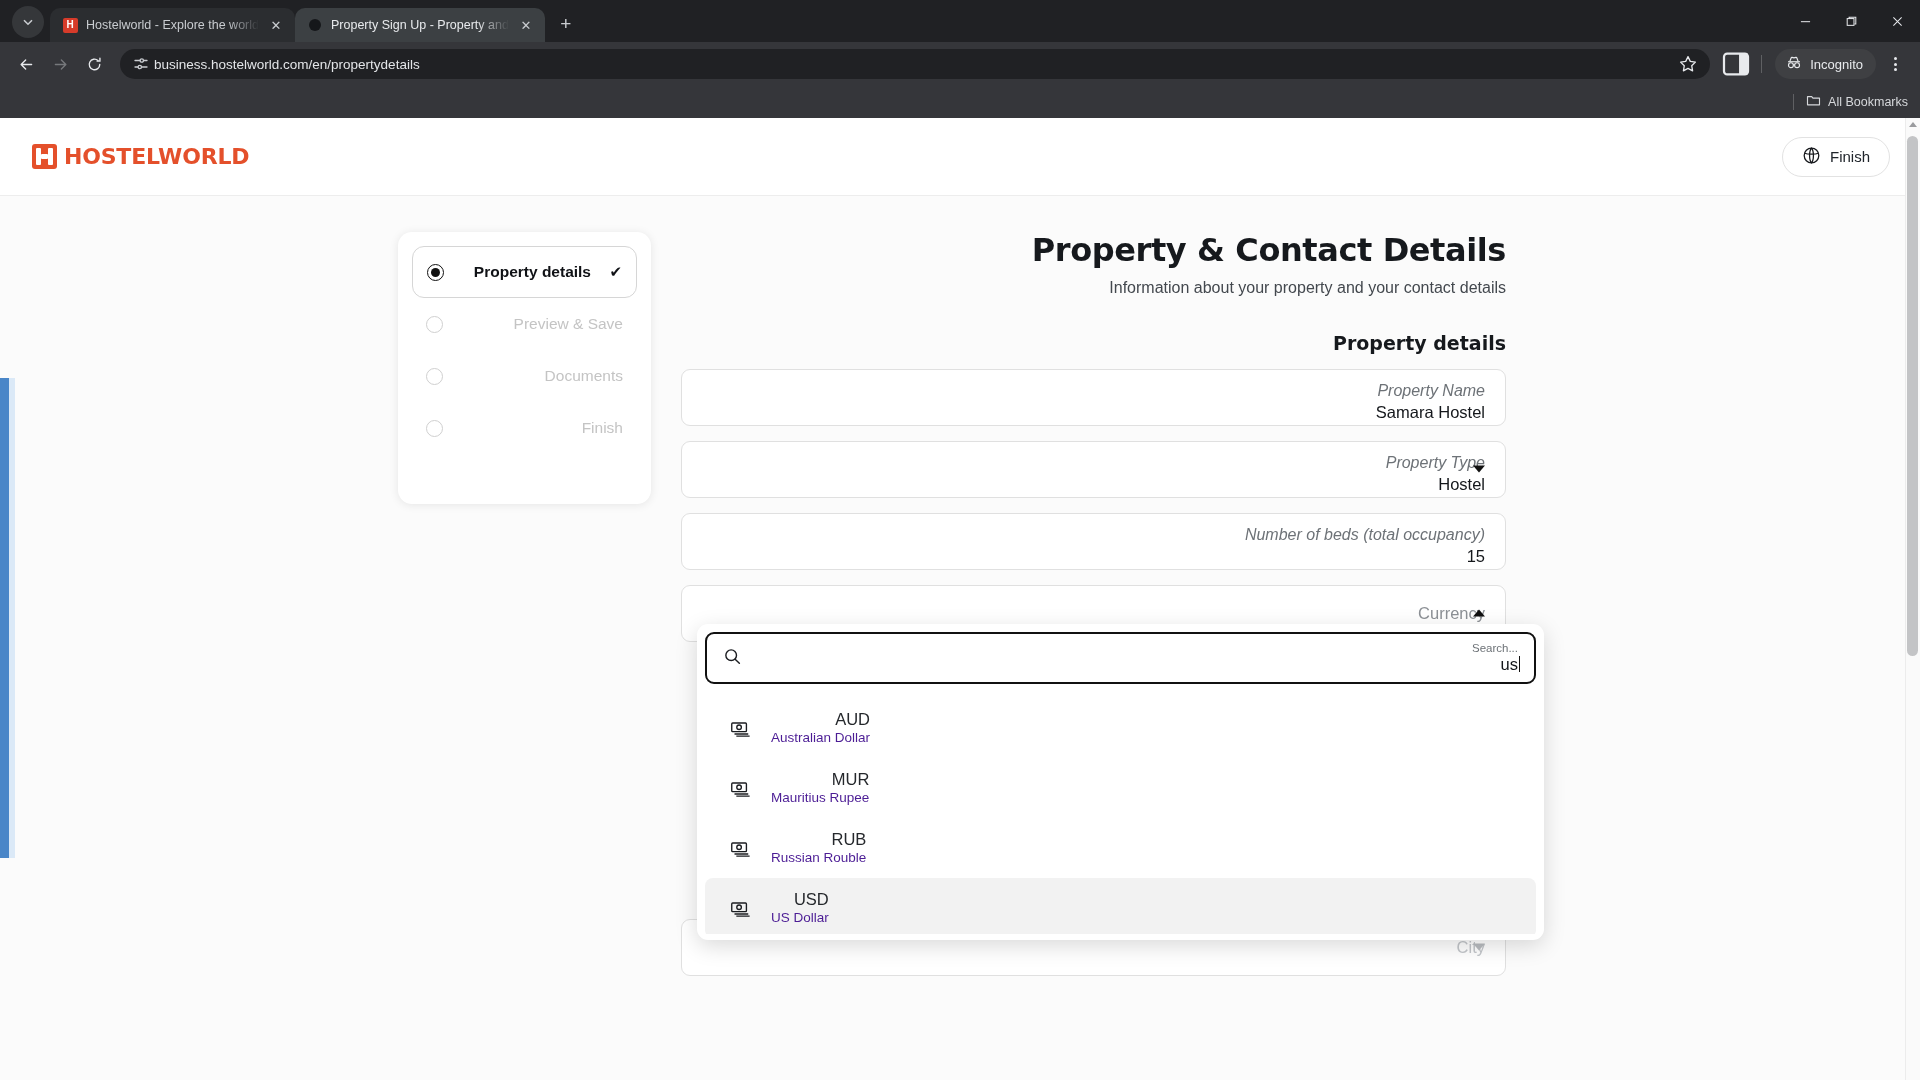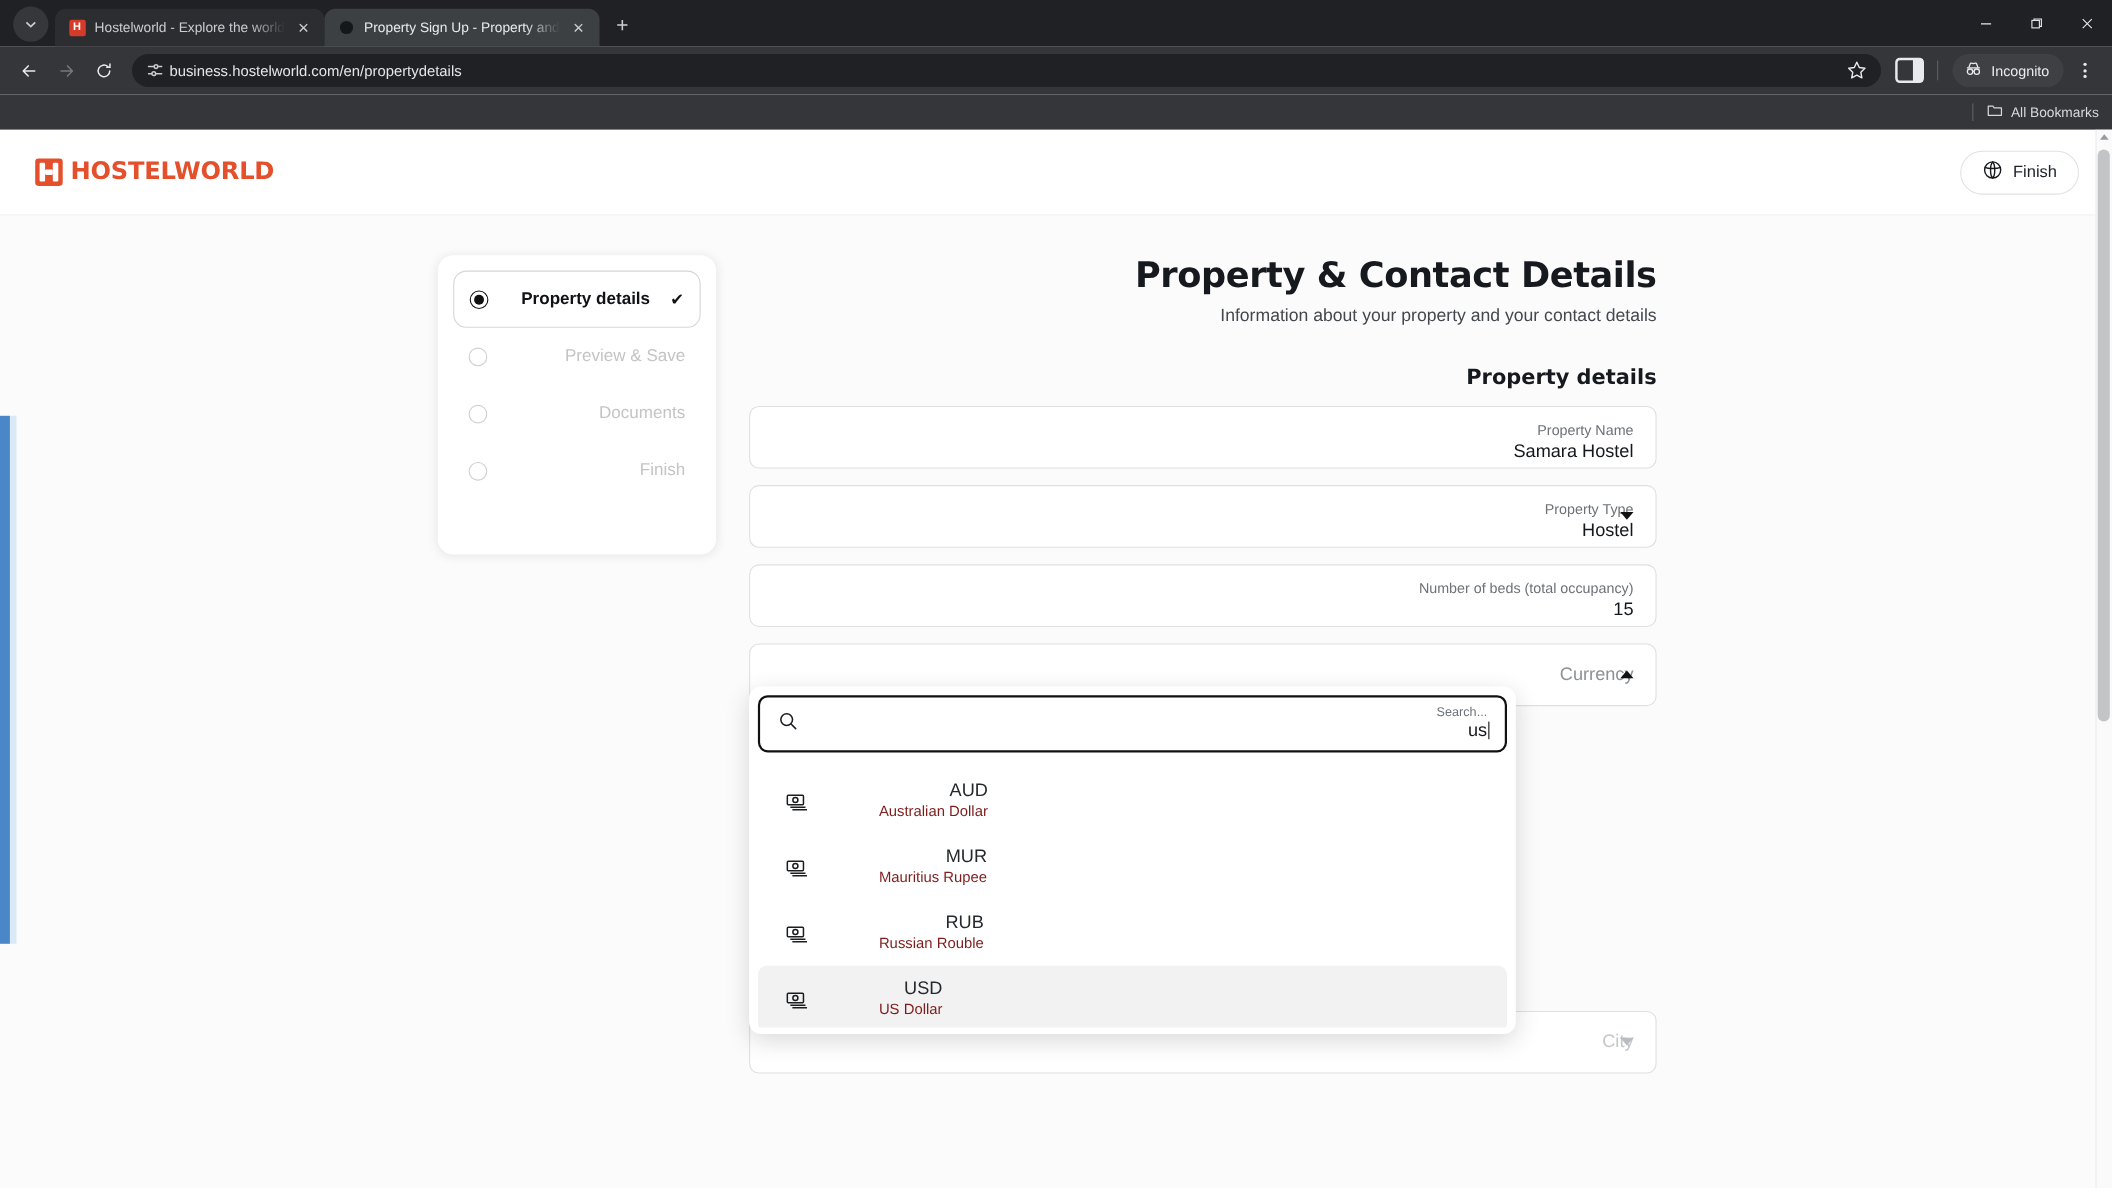--- a/index.html
+++ b/index.html
@@ -181,38 +181,38 @@
     font-size: 19px; font-weight: 800; color: #16191d; margin-top: 35px;
     font-family: "DejaVu Sans", sans-serif;
   }
   .field {
     margin-top: 15px; height: 57px; border: 1px solid #e0e0e0;
     border-radius: 9px; background: #fff; position: relative;
     padding: 9px 20px 0 17px; display: flex; flex-direction: column;
     justify-content: center;
   }
   .field-label {
-    font-size: 13px; color: #6d7277; line-height: 1.1; margin-bottom: 3px;
+    font-size: 16px; color: #6d7277; line-height: 1.1; margin-bottom: 3px; font-style: italic;
   }
   .field-value { font-size: 16.5px; color: #14171b; line-height: 1.1; }
   .field.placeholder-only { justify-content: center; padding-top: 0; }
   .field .ph { font-size: 16.5px; color: #8d9196; }
   .field .ph.light { color: #c3c6ca; }
   .caret {
     position: absolute; right: 20px; top: 50%; transform: translateY(-50%);
     width: 0; height: 0; border-left: 6px solid transparent;
     border-right: 6px solid transparent;
   }
   .caret.down { border-top: 7px solid #111; }
   .caret.down.grey { border-top: 7px solid #b9bcc0; }
   .caret.up { border-bottom: 7px solid #111; }
 
   
   .dropdown {
-    position: absolute; left: 0; top: 392px; width: 697px;
+    position: absolute; left: 16px; top: 392px; width: 847px;
     background: #fff; border-radius: 11px;
     box-shadow: 0 6px 22px rgba(0,0,0,0.15); padding-bottom: 6px;
     overflow: hidden; z-index: 30;
   }
   .search-wrap {
     margin: 8px 8px 0 8px; height: 52px; border: 2px solid #111;
     border-radius: 9px; display: flex; align-items: center; gap: 12px;
     padding: 0 16px; background: #fff;
   }
   .search-wrap svg { width: 19px; height: 19px; flex: none; }
@@ -228,21 +228,21 @@
   }
   .opt-list { margin-top: 14px; max-height: 236px; overflow: hidden; }
   .opt {
     display: flex; align-items: center; gap: 20px;
     padding: 8px 0 8px 24px; margin: 0 8px; border-radius: 8px; height: 60px;
   }
   .opt.hover { background: #f2f2f2; }
   .opt-icon { width: 22px; height: 22px; flex: none; }
   .opt-text { display: flex; flex-direction: column; gap: 3px; }
   .opt-code { font-size: 16.5px; color: #25282c; line-height: 1.1; }
-  .opt-name { font-size: 13.5px; color: #7f1d1d; line-height: 1.1; margin-left: 44px; }
+  .opt-name { font-size: 13.5px; color: #4c1d95; line-height: 1.1; }
 
   .dd-spacer { height: 262px; }
 
   
   .pg-scroll {
     position: absolute; right: 0; top: 118px; width: 15px; height: 962px;
     background: #fafafa; border-left: 1px solid #ececec;
   }
   .pg-thumb {
     position: absolute; right: 2px; top: 18px; width: 11px; height: 520px;

